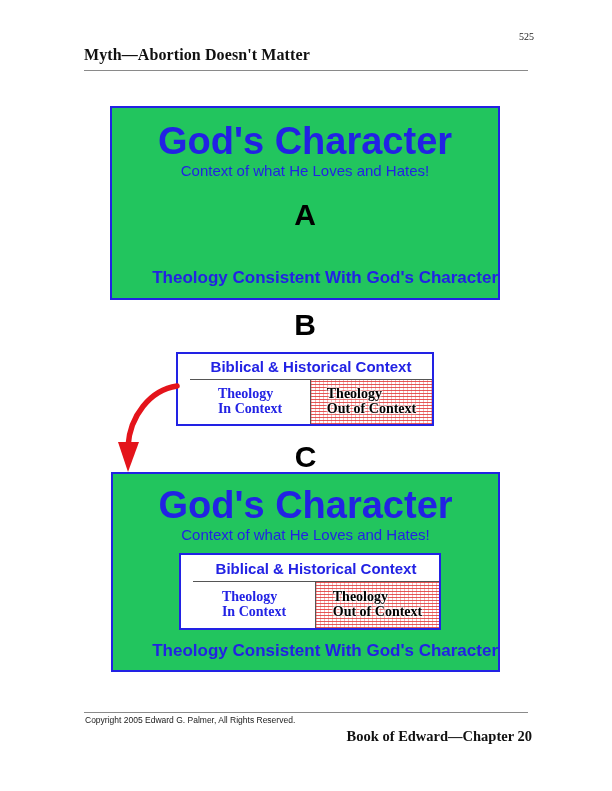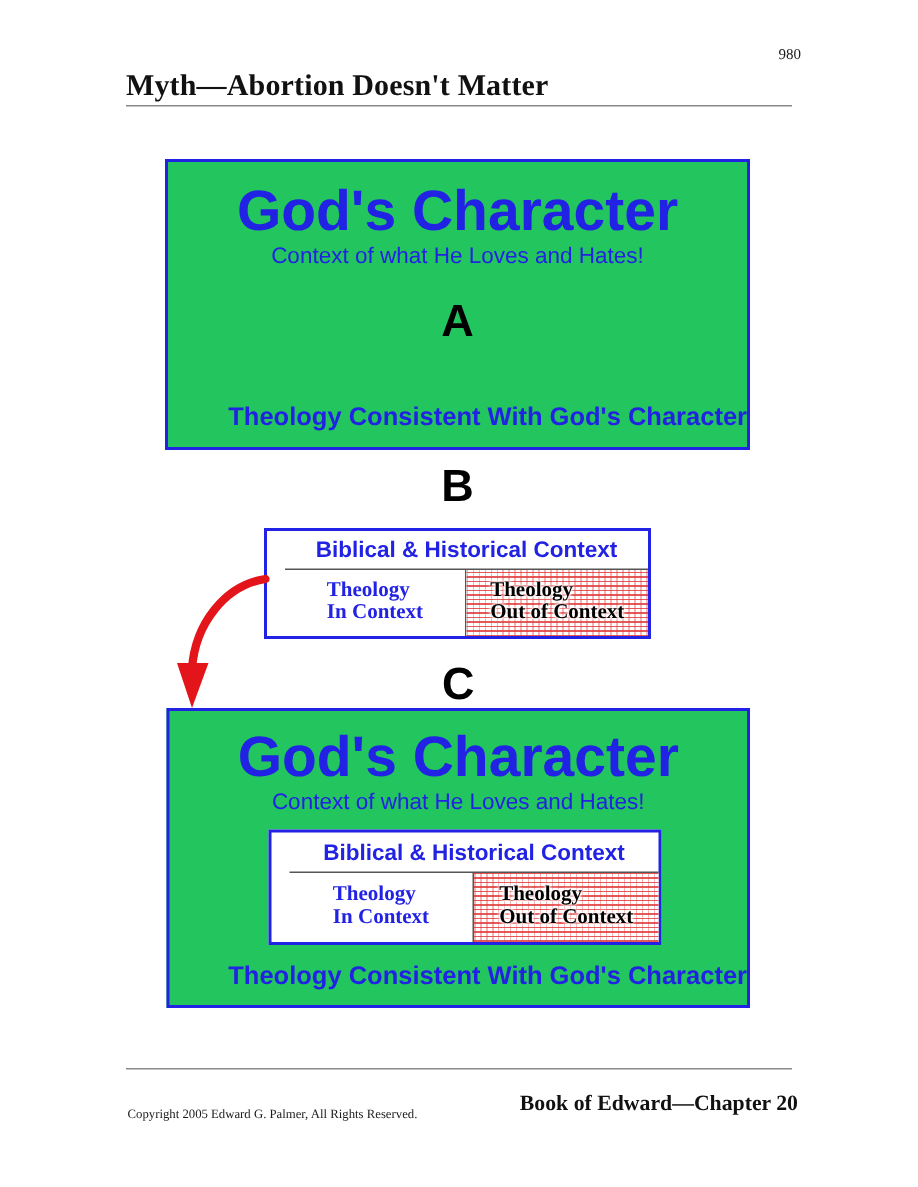--- a/index.html
+++ b/index.html
@@ -23,21 +23,21 @@
     font-family: "Liberation Serif", serif;
     font-size: 10px;
     color: #1a1a1a;
   }
   #running-head {
     position: absolute;
     left: 84px;
     top: 46px;
     font-family: "Liberation Serif", serif;
     font-weight: bold;
-    font-size: 20px;
+    font-size: 16px;
     color: #111111;
     letter-spacing: 0.1px;
   }
   #header-rule {
     position: absolute;
     left: 84px;
     top: 70px;
     width: 444px;
     height: 1px;
     background: #8a8a8a;
@@ -161,39 +161,39 @@
     position: absolute;
     left: 84px;
     top: 712px;
     width: 444px;
     height: 1px;
     background: #8a8a8a;
   }
   #copyright {
     position: absolute;
     left: 85px;
-    top: 737px;
-    font-family: Liberation Serif, serif;
+    top: 715px;
+    font-family: Liberation Sans, sans-serif;
     font-size: 8.5px;
     color: #1a1a1a;
   }
   #book-chapter {
     position: absolute;
     right: 80px;
     top: 728px;
     font-family: "Liberation Serif", serif;
     font-weight: bold;
     font-size: 14.5px;
     color: #111111;
   }
 </style>
 </head>
 <body>
 
-<div id="page-number">980</div>
+<div id="page-number">525</div>
 <div id="running-head">Myth—Abortion Doesn't Matter</div>
 <div id="header-rule"></div>
 
 <div class="fig-box" id="box-a" style="left:110px; top:106px; width:390px; height:194px;">
   <div class="gc-title" style="position:absolute; left:0; right:0; top:14px; font-size:38px;">God's Character</div>
   <div class="gc-sub" style="position:absolute; left:0; right:0; top:54px; font-size:15px;">Context of what He Loves and Hates!</div>
   <div class="gc-foot" style="position:absolute; left:0; right:0; bottom:10px; font-size:17px;">Theology  Consistent With God's Character</div>
 </div>
 <div class="step-label" style="left:110px; top:200px; width:390px;">A</div>
 

